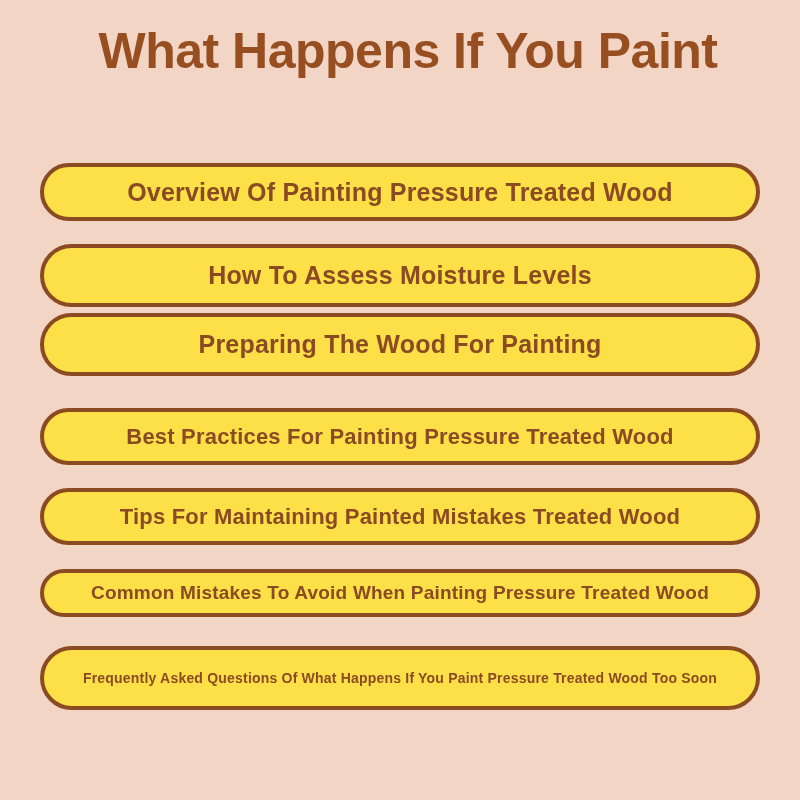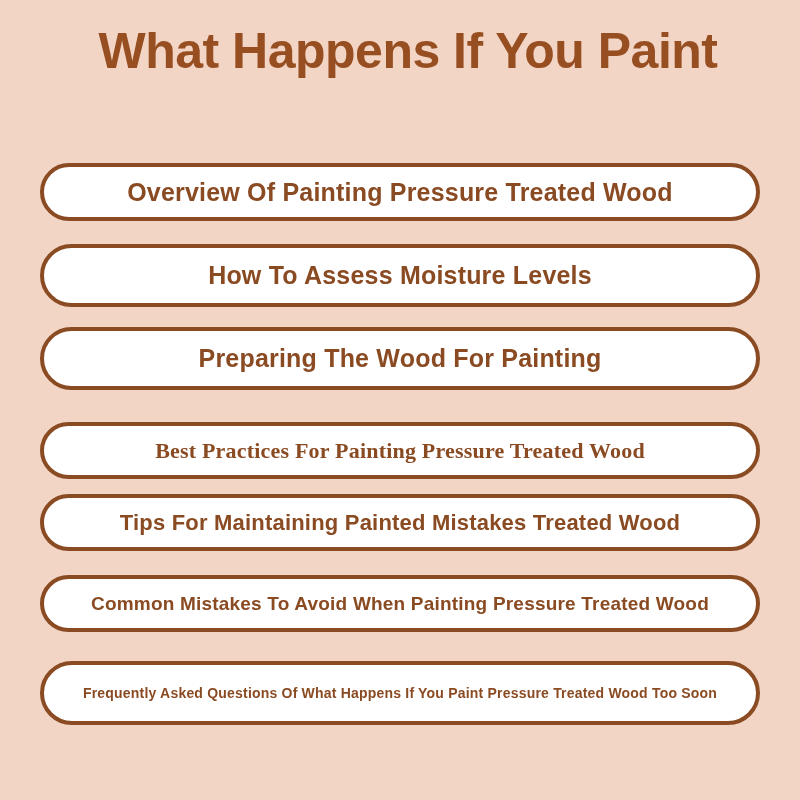--- a/index.html
+++ b/index.html
@@ -51,41 +51,41 @@
   .pill-list {
     position: absolute;
     top: 163px;
     left: 40px;
     width: 720px;
   }
   .pill {
     position: relative;
     box-sizing: border-box;
     width: 720px;
-    background: #ffffff;
+    background: #fde047;
     border: 4px solid #8A4A22;
     border-radius: 40px;
     color: #8A4A22;
     font-family: "Liberation Sans", sans-serif;
     font-weight: bold;
     text-align: center;
     display: flex;
     align-items: center;
     justify-content: center;
     letter-spacing: 0.2px;
     white-space: nowrap;
     overflow: hidden;
   }
 
   .pill-1 { height: 58px; margin-bottom: 23px; font-size: 25px; }
-  .pill-2 { height: 63px; margin-bottom: 20px; font-size: 25px; }
+  .pill-2 { height: 63px; margin-bottom: 6px; font-size: 25px; }
   .pill-3 { height: 63px; margin-bottom: 32px; font-size: 25px; justify-content: center; }
-  .pill-4 { height: 57px; margin-bottom: 15px; font-size: 22px; font-family: Liberation Serif, serif; }
+  .pill-4 { height: 57px; margin-bottom: 23px; font-size: 22px; }
   .pill-5 { height: 57px; margin-bottom: 24px; font-size: 22px; }
-  .pill-6 { height: 57px; margin-bottom: 29px; font-size: 19px; }
+  .pill-6 { height: 48px; margin-bottom: 29px; font-size: 19px; }
   .pill-7 { height: 64px; margin-bottom: 0;    font-size: 14px; }
 
   .pill-label {
     display: block;
     padding: 0 14px;
   }
 </style>
 </head>
 <body>
 

